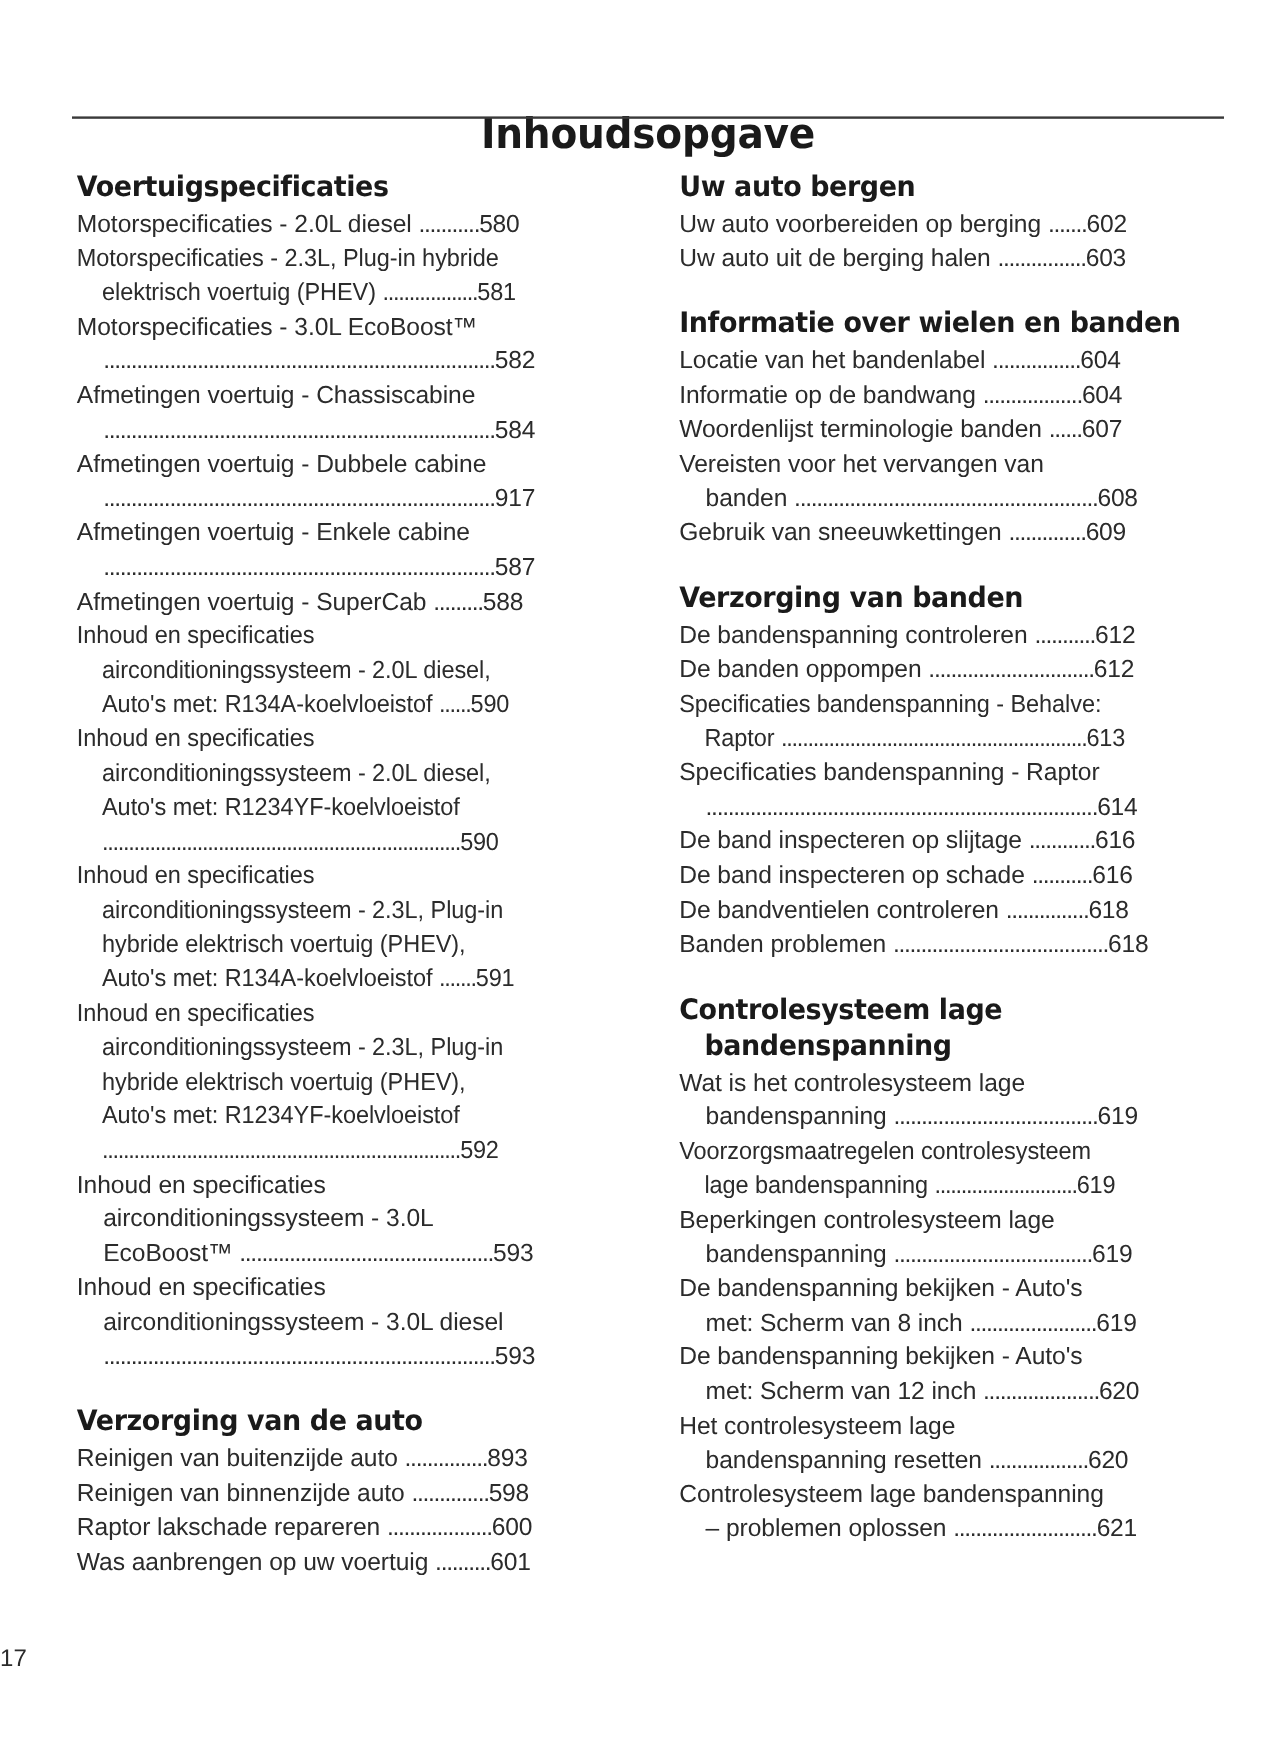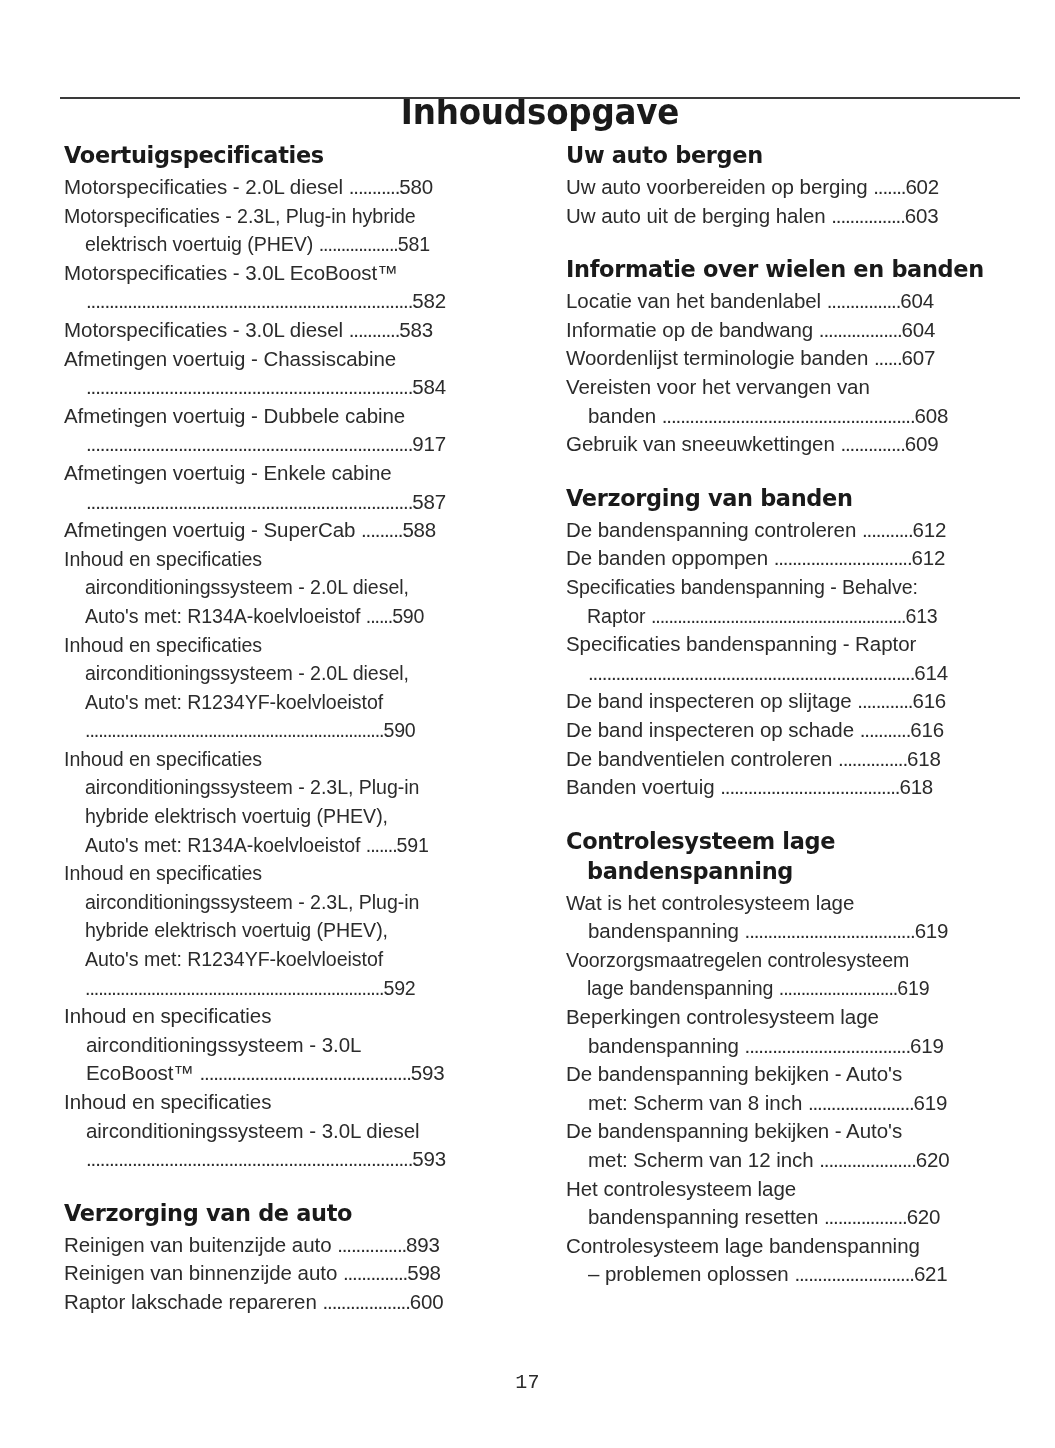--- a/index.html
+++ b/index.html
@@ -101,22 +101,20 @@
     letter-spacing: -1.1px;
   }
   .pageno { letter-spacing: -0.2px; }
 
   
   .page-footer {
     position: absolute;
     left: 0;
     top: 1371px;
     width: 1055px;
-    text-align: center;
-    font-family: Liberation Mono, monospace;
   }
   .folio {
     font-size: 20px;
     color: #2b2b2b;
     letter-spacing: 0.2px;
   }
 </style>
 </head>
 <body>
 
@@ -127,37 +125,37 @@
   </div>
   <div class="header-rule"></div>
 
   <div class="columns">
     <div class="col col-left">
         <div class="section">
           <div class="section-heading">Voertuigspecificaties</div>
           <div class="toc-entry"><span>Motorspecificaties - 2.0L diesel </span><span class="leader">...........</span><span class="pageno">580</span></div>
           <div class="toc-entry tight"><span>Motorspecificaties - 2.3L, Plug-in hybride<br>elektrisch voertuig (PHEV) </span><span class="leader">..................</span><span class="pageno">581</span></div>
           <div class="toc-entry"><span>Motorspecificaties - 3.0L EcoBoost™<br></span><span class="leader">.......................................................................</span><span class="pageno">582</span></div>
-          <div class="toc-entry"><span>Motorspecificaties - 3.0L diesel </span><span class="leader">...........</span><span class="pageno">583</span></div>
           <div class="toc-entry"><span>Afmetingen voertuig - Chassiscabine<br></span><span class="leader">.......................................................................</span><span class="pageno">584</span></div>
           <div class="toc-entry"><span>Afmetingen voertuig - Dubbele cabine<br></span><span class="leader">.......................................................................</span><span class="pageno">917</span></div>
           <div class="toc-entry"><span>Afmetingen voertuig - Enkele cabine<br></span><span class="leader">.......................................................................</span><span class="pageno">587</span></div>
           <div class="toc-entry"><span>Afmetingen voertuig - SuperCab </span><span class="leader">.........</span><span class="pageno">588</span></div>
           <div class="toc-entry tight"><span>Inhoud en specificaties<br>airconditioningssysteem - 2.0L diesel,<br>Auto's met: R134A-koelvloeistof </span><span class="leader">......</span><span class="pageno">590</span></div>
           <div class="toc-entry tight"><span>Inhoud en specificaties<br>airconditioningssysteem - 2.0L diesel,<br>Auto's met: R1234YF-koelvloeistof<br></span><span class="leader">....................................................................</span><span class="pageno">590</span></div>
           <div class="toc-entry tight"><span>Inhoud en specificaties<br>airconditioningssysteem - 2.3L, Plug-in<br>hybride elektrisch voertuig (PHEV),<br>Auto's met: R134A-koelvloeistof </span><span class="leader">.......</span><span class="pageno">591</span></div>
           <div class="toc-entry tight"><span>Inhoud en specificaties<br>airconditioningssysteem - 2.3L, Plug-in<br>hybride elektrisch voertuig (PHEV),<br>Auto's met: R1234YF-koelvloeistof<br></span><span class="leader">....................................................................</span><span class="pageno">592</span></div>
           <div class="toc-entry"><span>Inhoud en specificaties<br>airconditioningssysteem - 3.0L<br>EcoBoost™ </span><span class="leader">..............................................</span><span class="pageno">593</span></div>
           <div class="toc-entry"><span>Inhoud en specificaties<br>airconditioningssysteem - 3.0L diesel<br></span><span class="leader">.......................................................................</span><span class="pageno">593</span></div>
         </div>
         <div class="section">
           <div class="section-heading">Verzorging van de auto</div>
           <div class="toc-entry"><span>Reinigen van buitenzijde auto </span><span class="leader">...............</span><span class="pageno">893</span></div>
           <div class="toc-entry"><span>Reinigen van binnenzijde auto </span><span class="leader">..............</span><span class="pageno">598</span></div>
           <div class="toc-entry"><span>Raptor lakschade repareren </span><span class="leader">...................</span><span class="pageno">600</span></div>
+          <div class="toc-entry"><span>Was aanbrengen op uw voertuig </span><span class="leader">..........</span><span class="pageno">601</span></div>
         </div>
       </div>
     <div class="col col-right">
         <div class="section">
           <div class="section-heading">Uw auto bergen</div>
           <div class="toc-entry"><span>Uw auto voorbereiden op berging </span><span class="leader">.......</span><span class="pageno">602</span></div>
           <div class="toc-entry"><span>Uw auto uit de berging halen </span><span class="leader">................</span><span class="pageno">603</span></div>
         </div>
         <div class="section">
           <div class="section-heading">Informatie over wielen en banden</div>
@@ -169,21 +167,21 @@
         </div>
         <div class="section">
           <div class="section-heading">Verzorging van banden</div>
           <div class="toc-entry"><span>De bandenspanning controleren </span><span class="leader">...........</span><span class="pageno">612</span></div>
           <div class="toc-entry"><span>De banden oppompen </span><span class="leader">..............................</span><span class="pageno">612</span></div>
           <div class="toc-entry tight"><span>Specificaties bandenspanning - Behalve:<br>Raptor </span><span class="leader">..........................................................</span><span class="pageno">613</span></div>
           <div class="toc-entry"><span>Specificaties bandenspanning - Raptor<br></span><span class="leader">.......................................................................</span><span class="pageno">614</span></div>
           <div class="toc-entry"><span>De band inspecteren op slijtage </span><span class="leader">............</span><span class="pageno">616</span></div>
           <div class="toc-entry"><span>De band inspecteren op schade </span><span class="leader">...........</span><span class="pageno">616</span></div>
           <div class="toc-entry"><span>De bandventielen controleren </span><span class="leader">...............</span><span class="pageno">618</span></div>
-          <div class="toc-entry"><span>Banden voertuig </span><span class="leader">.......................................</span><span class="pageno">618</span></div>
+          <div class="toc-entry"><span>Banden problemen </span><span class="leader">.......................................</span><span class="pageno">618</span></div>
         </div>
         <div class="section">
           <div class="section-heading">Controlesysteem lage bandenspanning</div>
           <div class="toc-entry"><span>Wat is het controlesysteem lage<br>bandenspanning </span><span class="leader">.....................................</span><span class="pageno">619</span></div>
           <div class="toc-entry tight"><span>Voorzorgsmaatregelen controlesysteem<br>lage bandenspanning </span><span class="leader">...........................</span><span class="pageno">619</span></div>
           <div class="toc-entry"><span>Beperkingen controlesysteem lage<br>bandenspanning </span><span class="leader">....................................</span><span class="pageno">619</span></div>
           <div class="toc-entry"><span>De bandenspanning bekijken - Auto's<br>met: Scherm van 8 inch </span><span class="leader">.......................</span><span class="pageno">619</span></div>
           <div class="toc-entry"><span>De bandenspanning bekijken - Auto's<br>met: Scherm van 12 inch </span><span class="leader">.....................</span><span class="pageno">620</span></div>
           <div class="toc-entry"><span>Het controlesysteem lage<br>bandenspanning resetten </span><span class="leader">..................</span><span class="pageno">620</span></div>
           <div class="toc-entry"><span>Controlesysteem lage bandenspanning<br>– problemen oplossen </span><span class="leader">..........................</span><span class="pageno">621</span></div>

